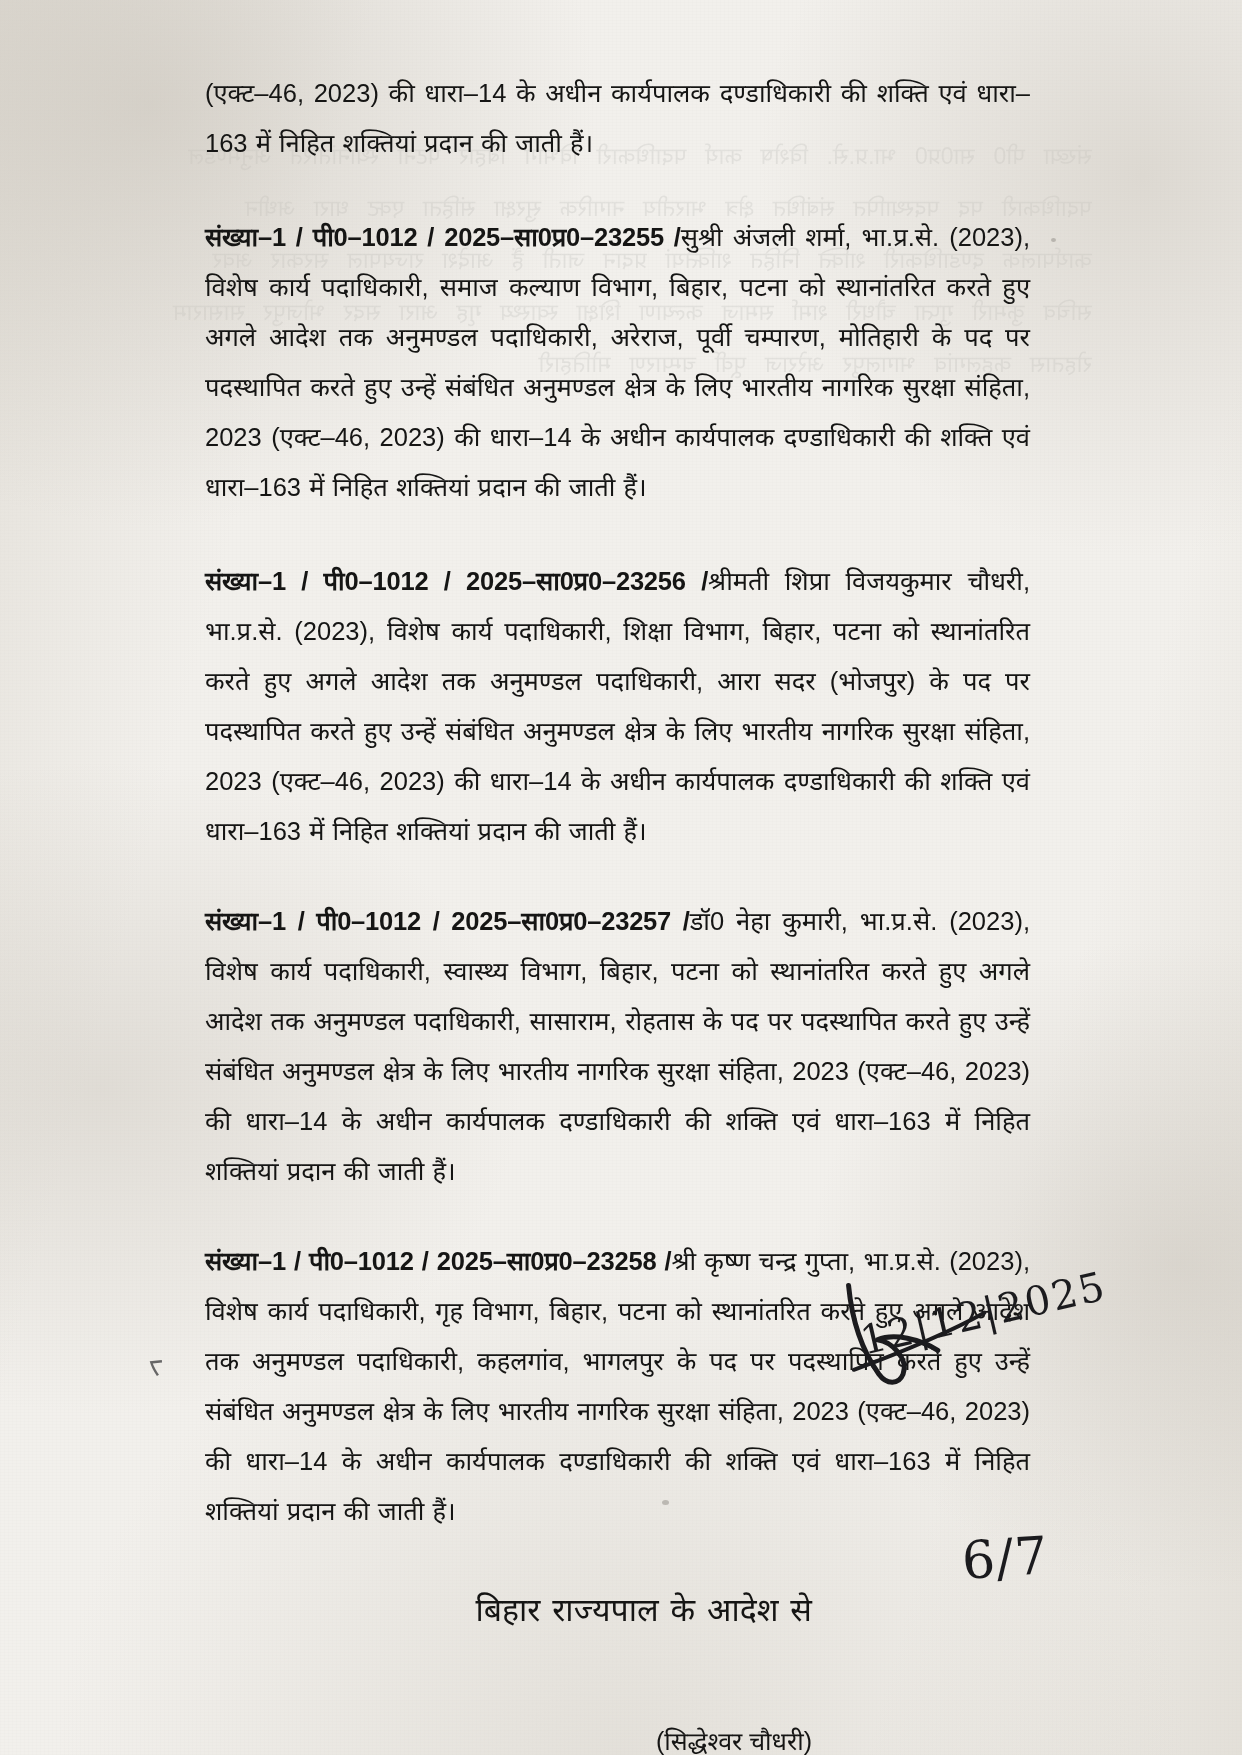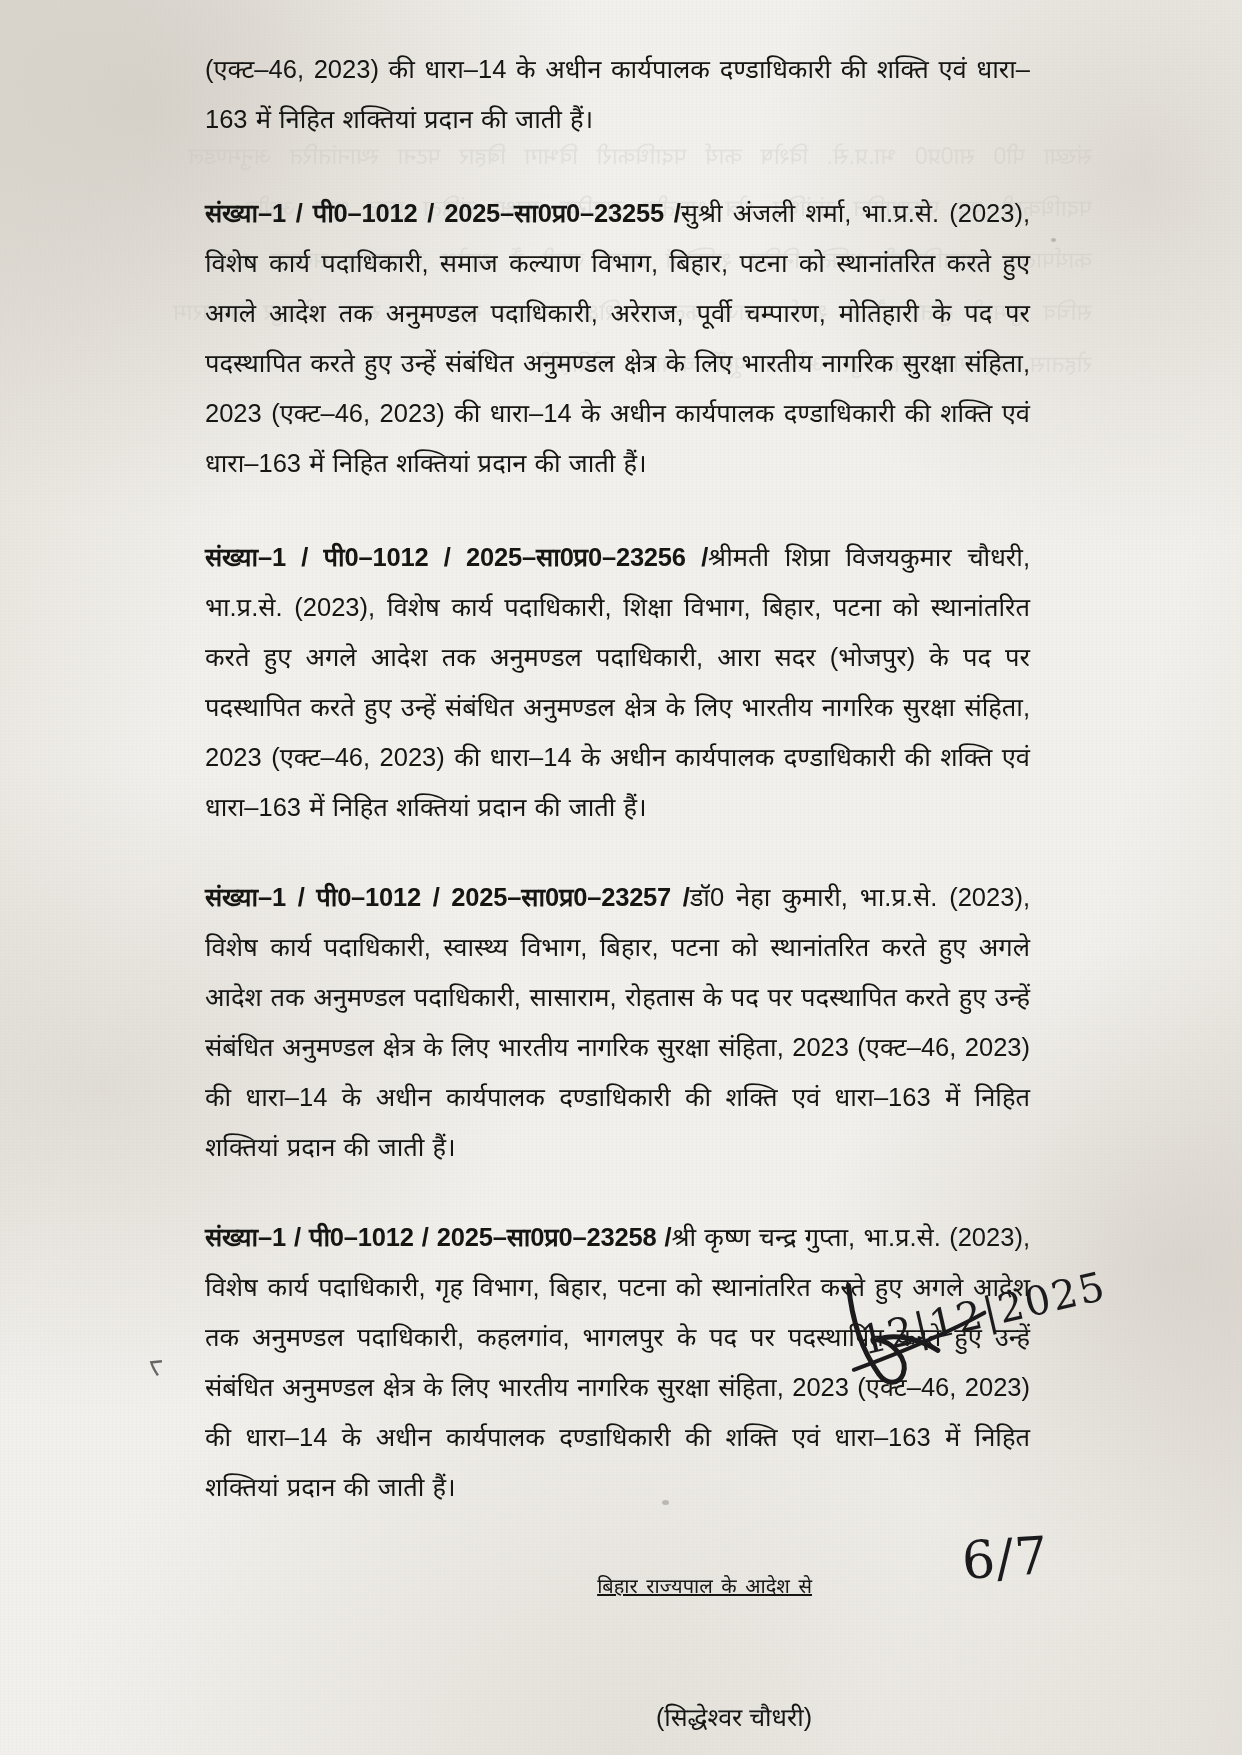--- a/index.html
+++ b/index.html
@@ -70,43 +70,42 @@
     color: #151514;
   }
   .para {
     font-size: 25.5px;
     line-height: 50px;
     text-align: justify;
     text-justify: inter-word;
     word-spacing: 1px;
     margin: 0;
   }
-  .p-top { padding-top: 44px; }
+  .p-top { padding-top: 68px; }
   .p-gap { margin-top: 44px; }
   .p-gap-sm { margin-top: 40px; }
   .para .lead {
     font-weight: bold;
     letter-spacing: -0.2px;
     margin-top: 40px;
   }
 
   
   .closing {
     position: relative;
     z-index: 5;
     margin-top: 54px;
     padding-right: 218px;
     text-align: right;
     color: #151514;
   }
   .by-order {
-    font-size: 20px;
+    font-size: 32px;
     line-height: 40px;
     word-spacing: 3px;
-    text-decoration: underline;
   }
   .sig-space { height: 92px; }
   .sig-name {
     font-size: 25px;
     line-height: 38px;
   }
 
   
   .hand {
     position: absolute;

